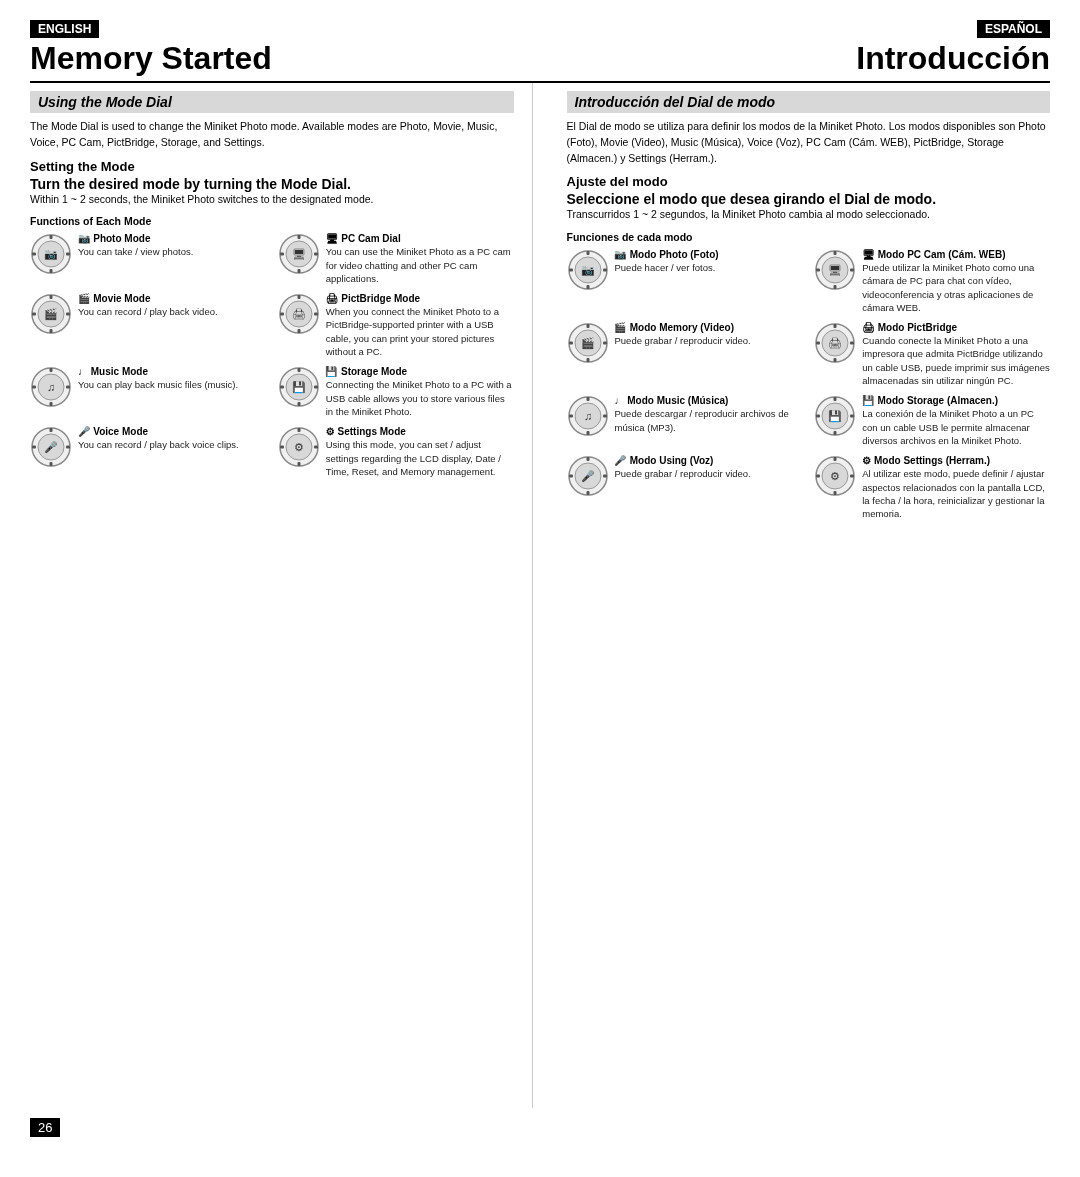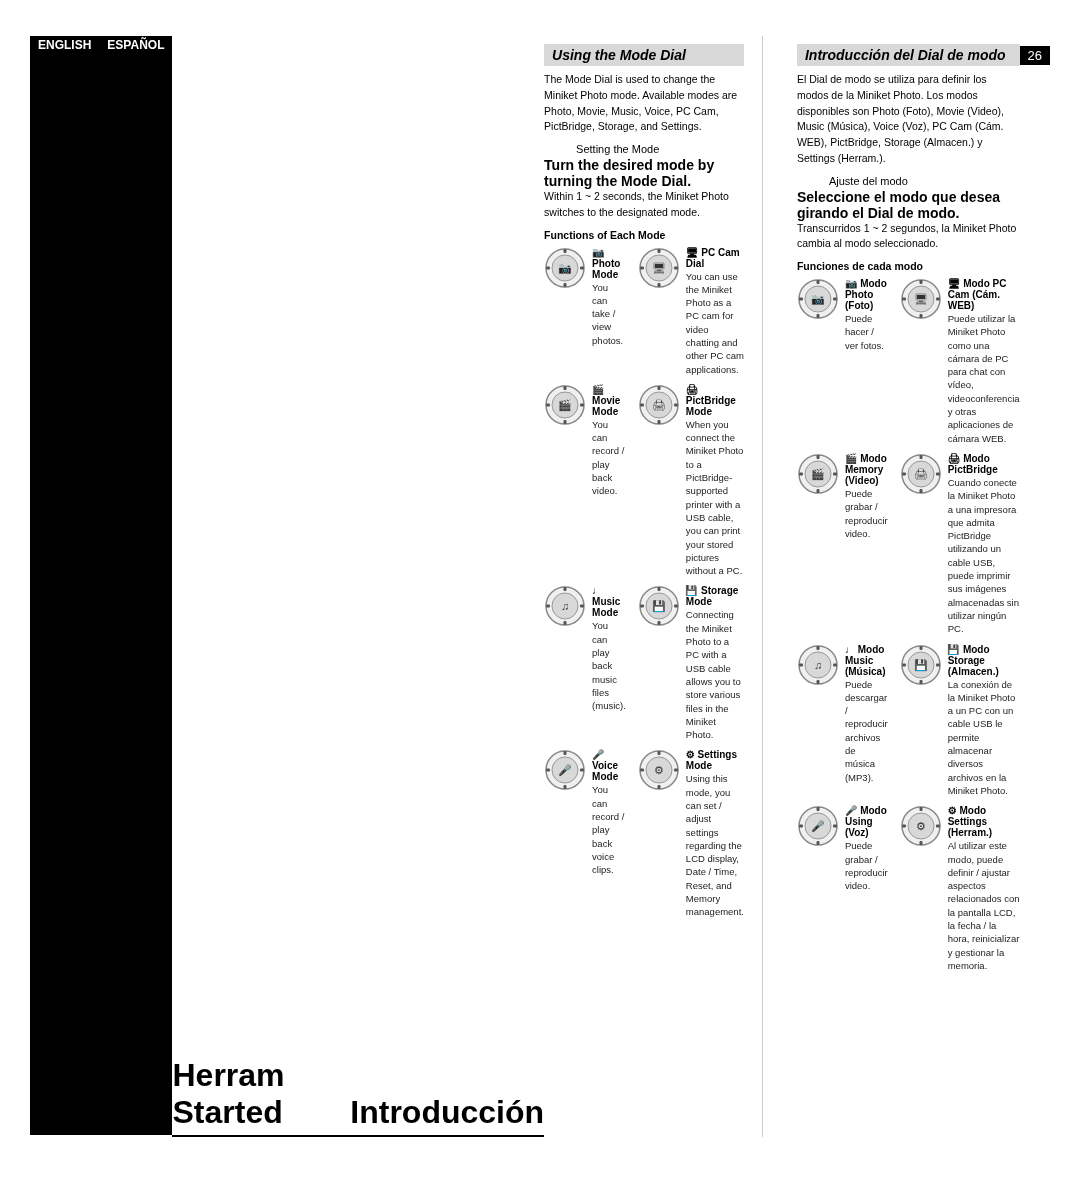--- a/index.html
+++ b/index.html
@@ -8,23 +8,23 @@
       font-family: Arial, Helvetica, sans-serif;
       font-size: 11px;
       color: #000;
       width: 1080px;
       min-height: 1177px;
     }
     .page {
       width: 1080px;
       min-height: 1177px;
       background: #fff;
-      padding: 36px 30px 40px 30px;
+      padding: 20px 30px 40px 30px;
       display: flex;
-      flex-direction: row;
+      flex-direction: column;
     }
     .top-labels {
       display: flex;
       justify-content: space-between;
       margin-bottom: 2px;
     }
     .lang-badge {
       background: #000;
       color: #fff;
       font-weight: bold;
@@ -74,25 +74,24 @@
       padding: 3px 8px;
       margin-bottom: 6px;
       display: block;
     }
     .body-text {
       font-size: 10.5px;
       line-height: 1.5;
       margin-bottom: 8px;
     }
     .sub-heading {
-      font-weight: normal;
-      font-size: 11px;
+      font-weight: bold;
+      font-size: 13px;
       margin-bottom: 2px;
       margin-top: 6px;
-      margin-left: 32px;
     }
     .bold-text {
       font-weight: bold;
       font-size: 14px;
     }
     .functions-heading {
       font-weight: bold;
       font-size: 10.5px;
       margin-top: 8px;
       margin-bottom: 6px;
@@ -147,21 +146,21 @@
 <body>
 
 <div class="page">
 
   <div class="top-labels">
     <span class="lang-badge">ENGLISH</span>
     <span class="lang-badge">ESPAÑOL</span>
   </div>
 
   <div class="main-title-row">
-    <span class="main-title-en">Herram Started</span>
+    <span class="main-title-en">Memory Started</span>
     <span class="main-title-es">Introducción</span>
   </div>
 
   <div class="content-columns">
 
     <div class="col-left">
       <span class="section-header">Using the Mode Dial</span>
       <p class="body-text">The Mode Dial is used to change the Miniket Photo mode. Available modes are Photo, Movie, Music, Voice, PC Cam, PictBridge, Storage, and Settings.</p>
       <div class="sub-heading">Setting the Mode</div>
       <p class="bold-text">Turn the desired mode by turning the Mode Dial.</p>

